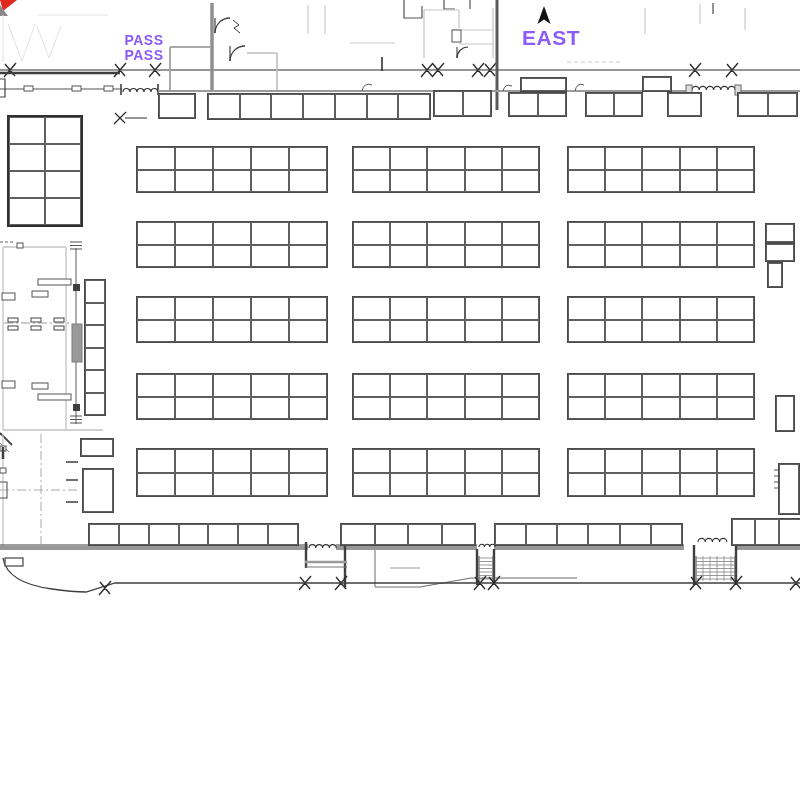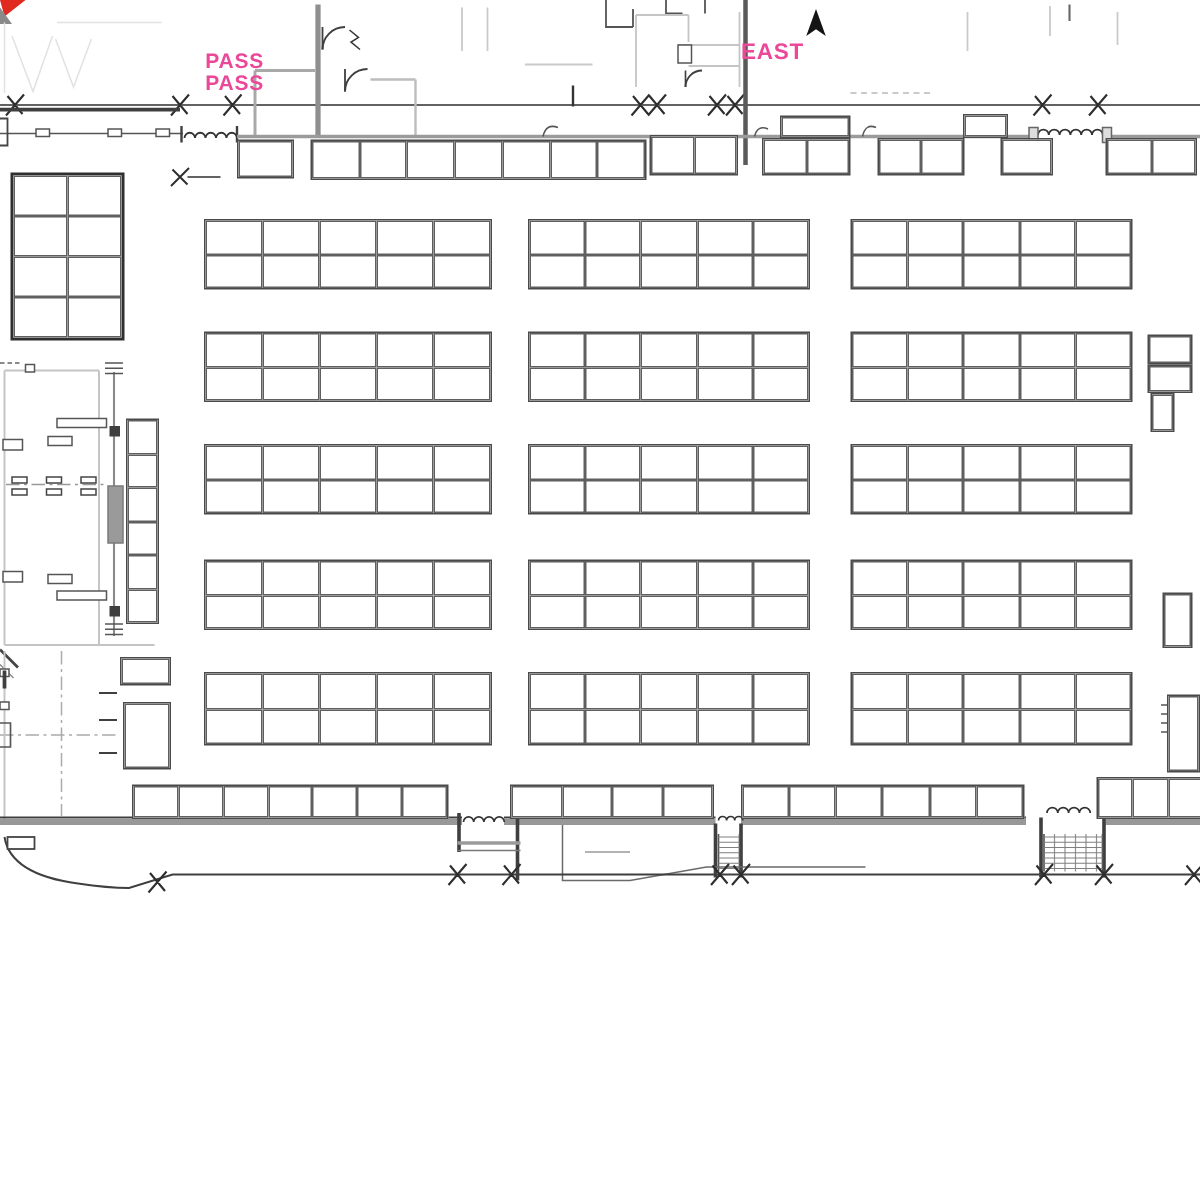--- a/index.html
+++ b/index.html
@@ -3,23 +3,23 @@
 <meta charset="utf-8">
 <style>
   html,body{margin:0;padding:0;background:#fff;}
   .plan{position:relative;width:800px;height:800px;background:#fff;overflow:hidden;
         font-family:"Liberation Sans", sans-serif;}
   .plan svg{position:absolute;left:0;top:0;}
   .layer{position:absolute;left:0;top:0;width:800px;height:800px;}
   .booth-grid{position:absolute;display:grid;background:#fff;border:1.4px solid #4a4a4a;box-sizing:border-box;}
   .booth-grid.thick{border:2.2px solid #2f2f2f;}
   .booth-cell{border:0.7px solid #5f5f5f;box-sizing:border-box;background:#fff;}
-  .label{position:absolute;color:#ec4899;font-weight:bold;text-align:right;line-height:1.05;}
+  .label{position:absolute;color:#8b5cf6;font-weight:bold;text-align:center;line-height:1.05;}
   #pass-gate{left:112px;top:33px;width:64px;font-size:14px;letter-spacing:0.5px;}
-  #east-label{left:492px;top:27px;width:44px;font-size:15px;letter-spacing:0.5px;}
+  #east-label{left:522px;top:27px;width:44px;font-size:21px;letter-spacing:0.5px;}
 </style>
 </head>
 <body>
 
 <div class="plan">
 
   <svg width="800" height="800" viewBox="0 0 800 800">
 
     <g>
       <polygon points="0,0 17,0 3,11" fill="#e02a20"></polygon>

